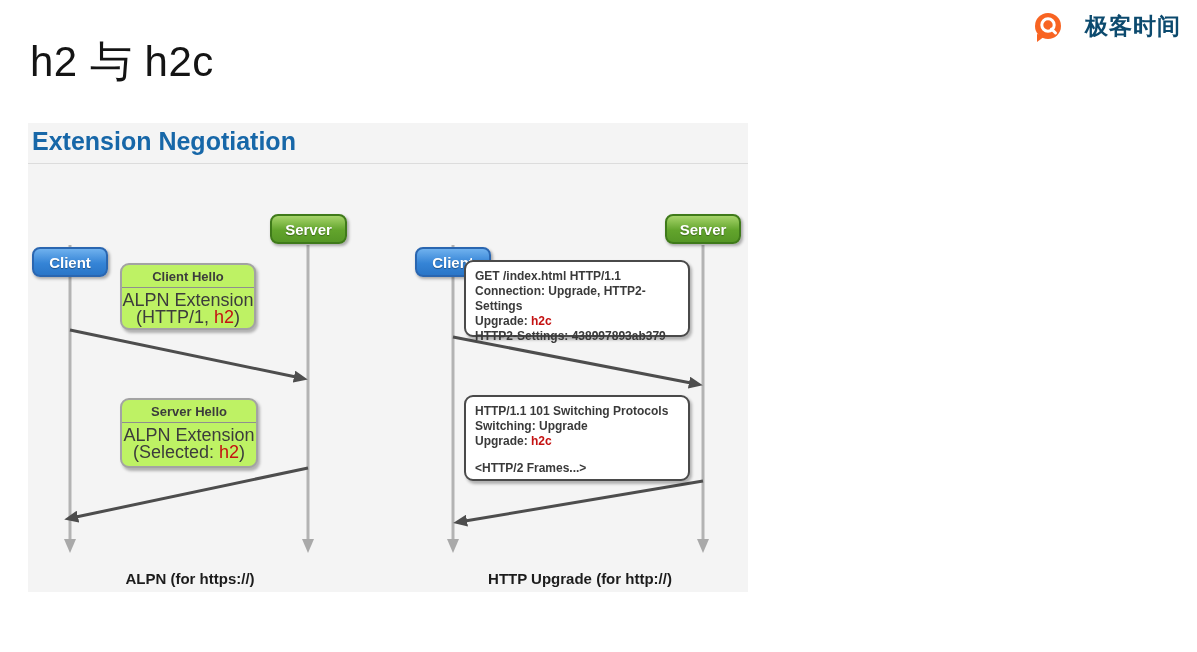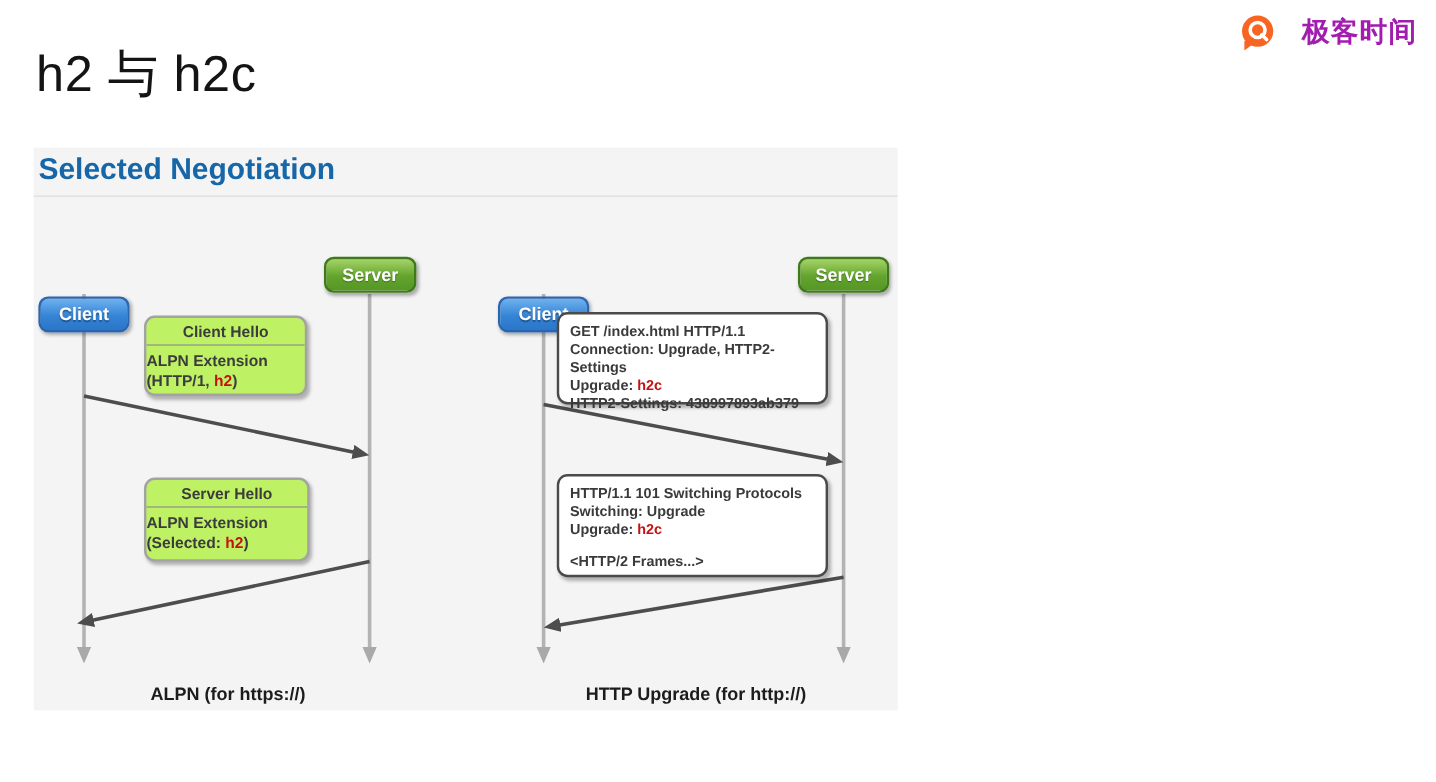--- a/index.html
+++ b/index.html
@@ -3,39 +3,39 @@
 <meta charset="utf-8">
 <style>
   * { margin:0; padding:0; box-sizing:border-box; }
   html,body { background:#ffffff; }
   body { font-family:"Liberation Sans", sans-serif; }
   .page { position:relative; width:1197px; height:652px; background:#ffffff; overflow:hidden; }
 
   .slide-title { position:absolute; left:30px; top:34px; font-size:42px; font-weight:400; color:#141414; letter-spacing:0.5px;text-align:right; }
 
   .brand { position:absolute; right:16px; top:11px; display:flex; align-items:center; gap:7px; }
-  .brand-name { font-size:23px; color:#a21caf; font-weight:600; letter-spacing:1px;margin-left:15px; }
+  .brand-name { font-size:23px; color:#0c4a6e; font-weight:600; letter-spacing:1px;margin-left:15px; }
 
   .panel { position:absolute; left:28px; top:123px; width:720px; height:469px; background:#f4f4f4; }
   .panel-title { position:absolute; left:4px; top:4px; font-size:25px; font-weight:700; color:#1767a8; }
   .panel-divider { position:absolute; left:0; top:40px; width:720px; height:1px; background:#dcdcdc; }
 
   .lines { position:absolute; left:0; top:0; }
 
   .actor { position:absolute; height:30px; border-radius:8px; color:#fff; font-weight:700; font-size:15px;
            display:flex; align-items:center; justify-content:center;
            text-shadow:0 1px 1px rgba(0,0,0,0.35); box-shadow:1.5px 2px 3px rgba(0,0,0,0.3); }
   .actor.client { background:linear-gradient(180deg,#6fb1ee 0%, #3584d6 55%, #2a76c8 100%); border:2px solid #2a66b0;margin-top:33px; }
   .actor.server { background:linear-gradient(180deg,#a6d46a 0%, #62a42c 55%, #569726 100%); border:2px solid #3f7a1a; }
 
   .msgbox { position:absolute; background:#bef264; border:2px solid #a3a3a3; border-radius:9px;
             box-shadow:2px 2.5px 3px rgba(0,0,0,0.28); overflow:hidden; }
   .msgbox-title { height:23px; line-height:23px; text-align:center; font-size:13px; font-weight:700; color:#3c3c3c;
                   border-bottom:1px solid #8f8f8f; }
-  .msgbox-body { padding-top:4px; font-size:13px; font-weight:700; color:#3c3c3c; line-height:17px; }
+  .msgbox-body { padding-top:4px; text-align:center; font-size:18px; font-weight:400; color:#3c3c3c; line-height:17px; }
 
   .reqbox { position:absolute; background:#ffffff; border:2px solid #4a4a4a; border-radius:9px;
             box-shadow:2px 2.5px 3px rgba(0,0,0,0.28); padding:7px 9px;
             font-size:12px; font-weight:700; color:#3a3a3a; line-height:15px; }
   .spacer { height:12px; }
 
   .hl { color:#c41111; }
 
   .caption { position:absolute; font-size:15px; font-weight:700; color:#1c1c1c; text-align:center; }
 </style>
@@ -51,21 +51,21 @@
       <circle cx="15" cy="14" r="13" fill="#f86422"></circle>
       <path d="M4,22 L4,30 L12,24 Z" fill="#f86422"></path>
       <circle cx="15" cy="13" r="6.2" fill="none" stroke="#ffffff" stroke-width="3"></circle>
       <line x1="18.5" y1="17" x2="22.5" y2="21" stroke="#ffffff" stroke-width="3" stroke-linecap="round"></line>
     </svg>
     <span class="brand-name">极客时间</span>
   </div>
 
   <div class="panel">
 
-    <div class="panel-title">Selected Negotiation</div>
+    <div class="panel-title">Extension Negotiation</div>
     <div class="panel-divider"></div>
 
     <svg class="lines" width="720" height="469" viewBox="0 0 720 469">
       <defs>
         <marker id="ah-dark" markerUnits="userSpaceOnUse" markerWidth="14" markerHeight="12" refX="2" refY="6" orient="auto">
           <path d="M0,0 L14,6 L0,12 Z" fill="#4d4d4d"></path>
         </marker>
         <marker id="ah-gray" markerUnits="userSpaceOnUse" markerWidth="14" markerHeight="12" refX="2" refY="6" orient="auto">
           <path d="M0,0 L14,6 L0,12 Z" fill="#a9a9a9"></path>
         </marker>

